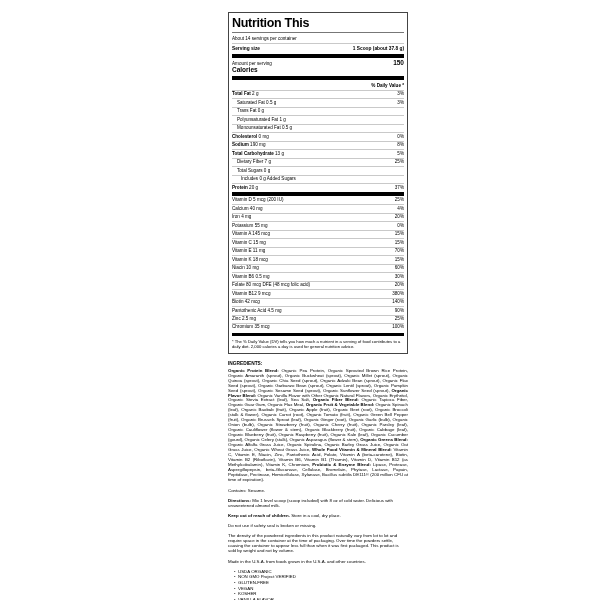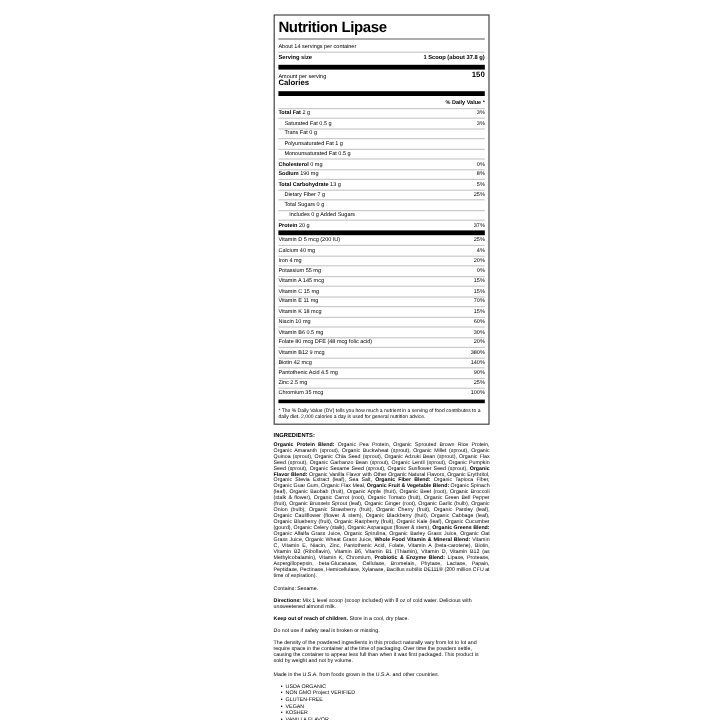--- a/index.html
+++ b/index.html
@@ -32,21 +32,21 @@
   .badges li{font-size:4.4px;line-height:5.7px;}
   .badges li::before{content:"\2022";display:inline-block;width:4px;}
   b,.bold{font-weight:bold;}
 </style>
 </head>
 <body>
 
 <div class="panel">
 
   <div class="nf-box">
-    <div class="nf-title">Nutrition Lipase</div>
+    <div class="nf-title">Nutrition This</div>
     <div class="servings">About 14 servings per container</div>
     <div class="serving-row">
       <span>Serving size</span>
       <span>1 Scoop (about 37.8 g)</span>
     </div>
     <div class="bar bar-a"></div>
     <div class="cal-row1">
       <span>Amount per serving</span>
       <span class="cal-num">150</span>
     </div>

